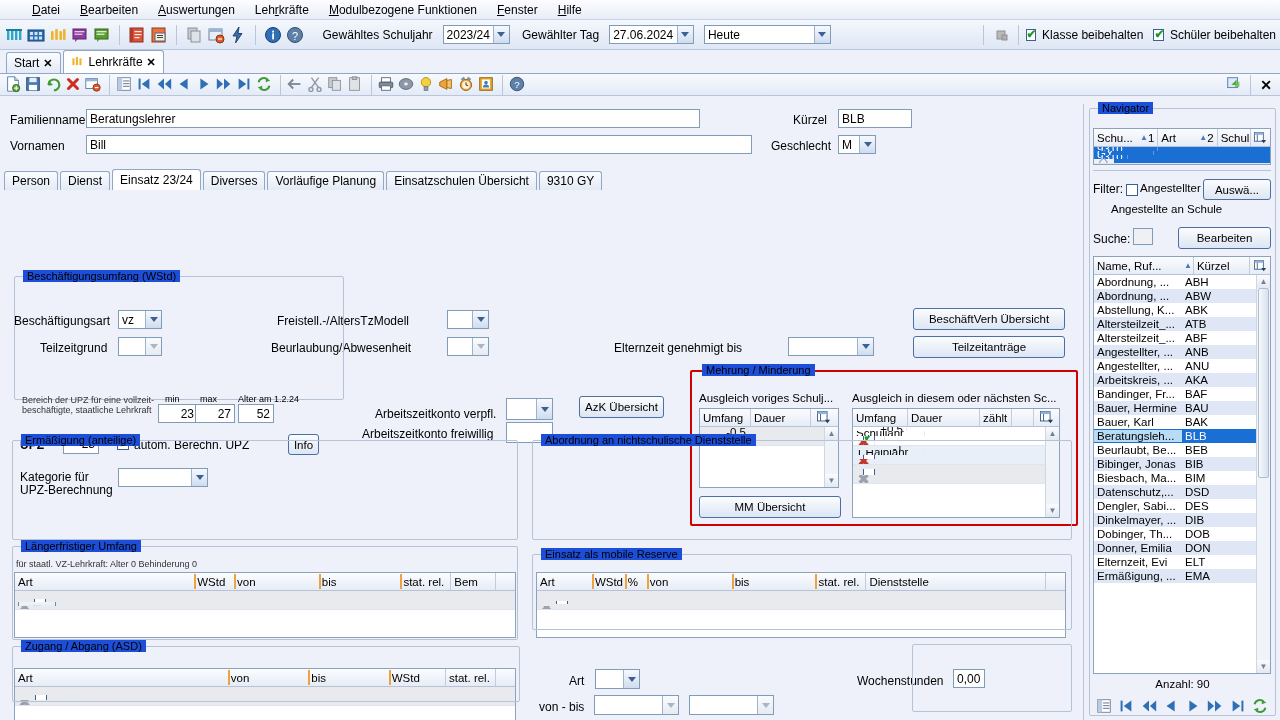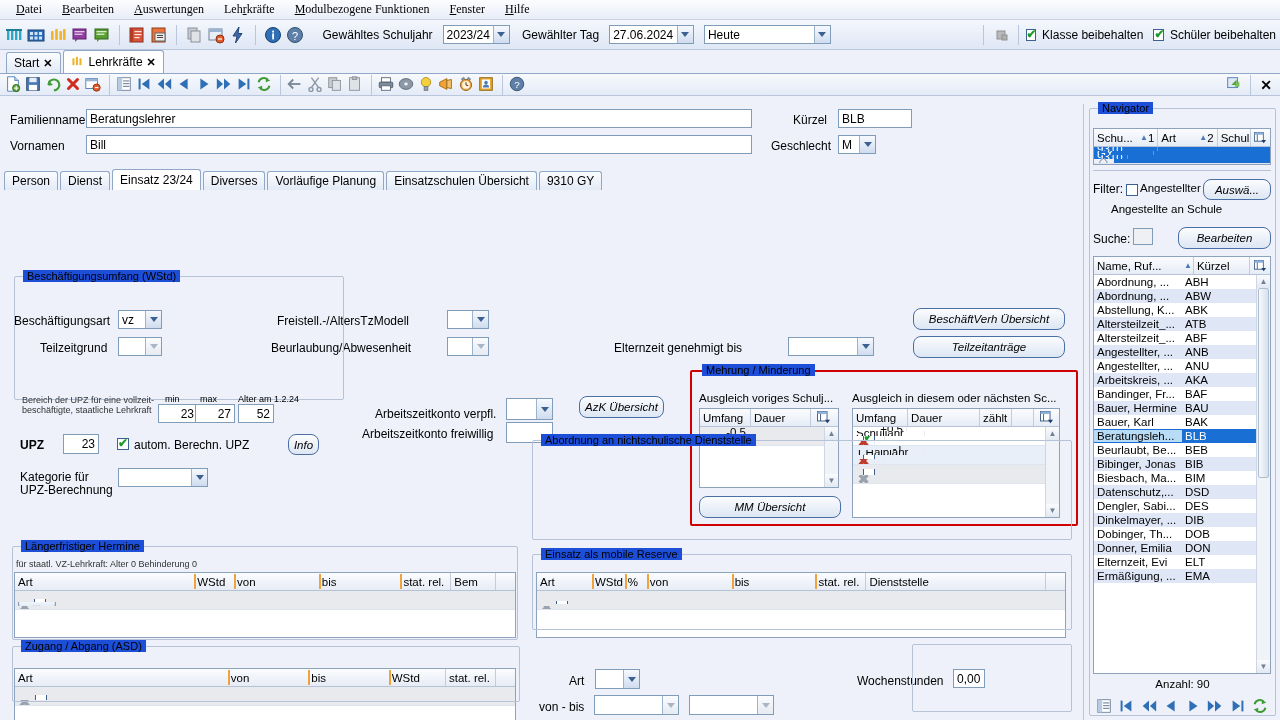--- a/index.html
+++ b/index.html
@@ -5,21 +5,21 @@
   * { box-sizing: border-box; }
   html, body { margin:0; padding:0; }
   body {
     width:1280px; height:720px; overflow:hidden;
     font-family:"Liberation Sans", sans-serif; font-size:11px;
     color:#000; background:#eef1fa;
     -webkit-font-smoothing:none;
   }
   
   .menubar{ height:20px; background:linear-gradient(#fdfdff,#e8edf8); border-bottom:1px solid #c8d2e4;
-            display:flex; align-items:center; padding-left:6px;font-family:Liberation Serif, serif; }
+            display:flex; align-items:center; padding-left:22px; }
   .menubar .mi{ padding:2px 10px; font-size:12px; white-space:nowrap; }
   .menubar .mi u{ text-decoration:underline; }
   
   .toolbar{ height:30px; background:linear-gradient(#f4f7fd,#dfe7f5); border-bottom:1px solid #b9c6dc;
             display:flex; align-items:center; padding:0 4px; gap:2px; }
   .tbico{ width:20px; height:20px; display:inline-block; position:relative; }
   .tbsep{ width:1px; height:20px; background:#b9c6dc; margin:0 5px; }
   .lbl{ font-size:12px; white-space:nowrap; }
   .tf{ border:1px solid #7f9db9; background:#fff; height:19px; font-size:12px; padding:1px 3px;
        font-family:"Liberation Sans",sans-serif; }
@@ -47,23 +47,23 @@
             display:flex; align-items:center; padding:0 4px; }
   
   .main{ position:absolute; left:0; top:104px; width:1084px; height:616px; background:#eef1fa;
          border-right:1px solid #b9c6dc; }
   .nav{ position:absolute; left:1085px; top:104px; width:195px; height:616px; background:#eef1fa; }
   
   .grp{ position:absolute; border:1px solid #b6c2d6; border-radius:2px; }
   .grp>.cap{ position:absolute; top:-7px; left:8px; background:#1d4ed8; padding:0 4px; font-size:11px; }
   .grp.red{ border:2px solid #d00000; }
   
-  .btn{ background:linear-gradient(#fbfcfe,#dde6f3); border:1px solid #4a6fa5; border-radius:8px;
+  .btn{ background:linear-gradient(#fbfcfe,#dde6f3); border:1px solid #4a6fa5; border-radius:3px;
         font-size:11.5px; font-family:"Liberation Sans",sans-serif; display:flex; align-items:center;
-        justify-content:center; color:#000;font-style:italic; }
+        justify-content:center; color:#000; }
   .btn.sm{ border-color:#6b86ab; }
   
   .tbl{ border:1px solid #8ca2bd; background:#fff; position:absolute; overflow:hidden; }
   .thead{ display:flex; height:18px; background:linear-gradient(#fbfcfe,#e6ecf6); border-bottom:1px solid #b6c2d6;}
   .th{ font-size:11.5px; padding:1px 3px; display:flex; align-items:center; position:relative; overflow:hidden;
        white-space:nowrap; }
   .th .sep{ position:absolute; left:0; top:1px; bottom:1px; width:2px; background:#f0a33c; }
   .trow{ display:flex; height:19px; border-bottom:1px solid #dfe5ee;flex-direction:column; }
   .td{ font-size:11.5px; padding:1px 3px; display:flex; align-items:center; overflow:hidden; white-space:nowrap;
        border-right:1px solid #e6ebf3; }
@@ -392,21 +392,21 @@
       <path d="M7 11 L13 5 L13 11 Z" fill="#5aa63a"></path>
         <path d="M10 13 L16 7 L16 13 Z" fill="#76c450"></path>
       </svg></span>
   <div class="tbsep"></div>
   <span class="tbico" style="display:flex;align-items:center;justify-content:center;font-size:14px;font-weight:bold">✕</span>
 </div>
 
 <div class="main">
 
   <div style="position:absolute;left:10px;top:9px;width:78px" class="lbl">Familienname</div>
-  <input class="tf" style="position: absolute; left: 86px; top: 5px; width: 666px;" value="Beratungslehrer">
+  <input class="tf" style="position: absolute; left: 86px; top: 5px; width: 614px;" value="Beratungslehrer">
   <div style="position:absolute;left:10px;top:35px;width:78px" class="lbl">Vornamen</div>
   <input class="tf" style="position: absolute; left: 86px; top: 31px; width: 666px;" value="Bill">
   <div style="position:absolute;left:793px;top:9px" class="lbl">Kürzel</div>
   <input class="tf" style="position: absolute; left: 838px; top: 5px; width: 74px;" value="BLB">
   <div style="position:absolute;left:771px;top:35px" class="lbl">Geschlecht</div>
   <div class="combo" style="position:absolute;left:838px;top:31px;width:38px">
     <span class="txt" style="flex:1">M</span>
     <span class="arw"></span>
   </div>
 
@@ -568,20 +568,23 @@
       <div class="td" style="width:22px;justify-content:center">
           <span class="ximg gray">✖</span>
         </div>
     </div>
     <div style="position:absolute;right:0;top:18px;width:14px;bottom:0;background:#f0f3f8;border-left:1px solid #cdd6e2;display:flex;flex-direction:column;justify-content:space-between">
       <div class="arrbtn">▲</div>
       <div class="arrbtn">▼</div>
     </div>
   </div>
 
+  <div class="grp" style="left:12px;top:336px;width:506px;height:100px">
+    <span class="cap">Ermäßigung (anteilige)</span>
+  </div>
   <div style="position:absolute;left:16px;top:455px;font-size:9px;color:#333">für staatl. VZ-Lehrkraft: Alter 0 Behinderung 0</div>
   <div class="tbl" style="left:14px;top:468px;width:502px;height:66px">
     <div class="thead">
       <div class="th" style="width:180px">Art</div>
       <div class="th" style="width:40px">
           <span class="sep"></span>
           <span>WStd</span>
         </div>
       <div class="th" style="width:85px">
           <span class="sep"></span>
@@ -654,21 +657,21 @@
           <span class="chk"></span>
         </div>
       <div class="td" style="width:180px"></div>
       <div class="td" style="width:20px;justify-content:center">
           <span class="ximg gray">✖</span>
         </div>
     </div>
   </div>
 
   <div class="grp" style="left:12px;top:442px;width:506px;height:94px">
-    <span class="cap">Längerfristiger Hermine</span>
+    <span class="cap">Längerfristiger Umfang</span>
   </div>
   <div class="tbl" style="left:14px;top:564px;width:502px;height:66px">
     <div class="thead">
       <div class="th" style="width:220px">Art</div>
       <div class="th" style="width:83px">
           <span class="sep"></span>
           <span>von</span>
         </div>
       <div class="th" style="width:83px">
           <span class="sep"></span>

